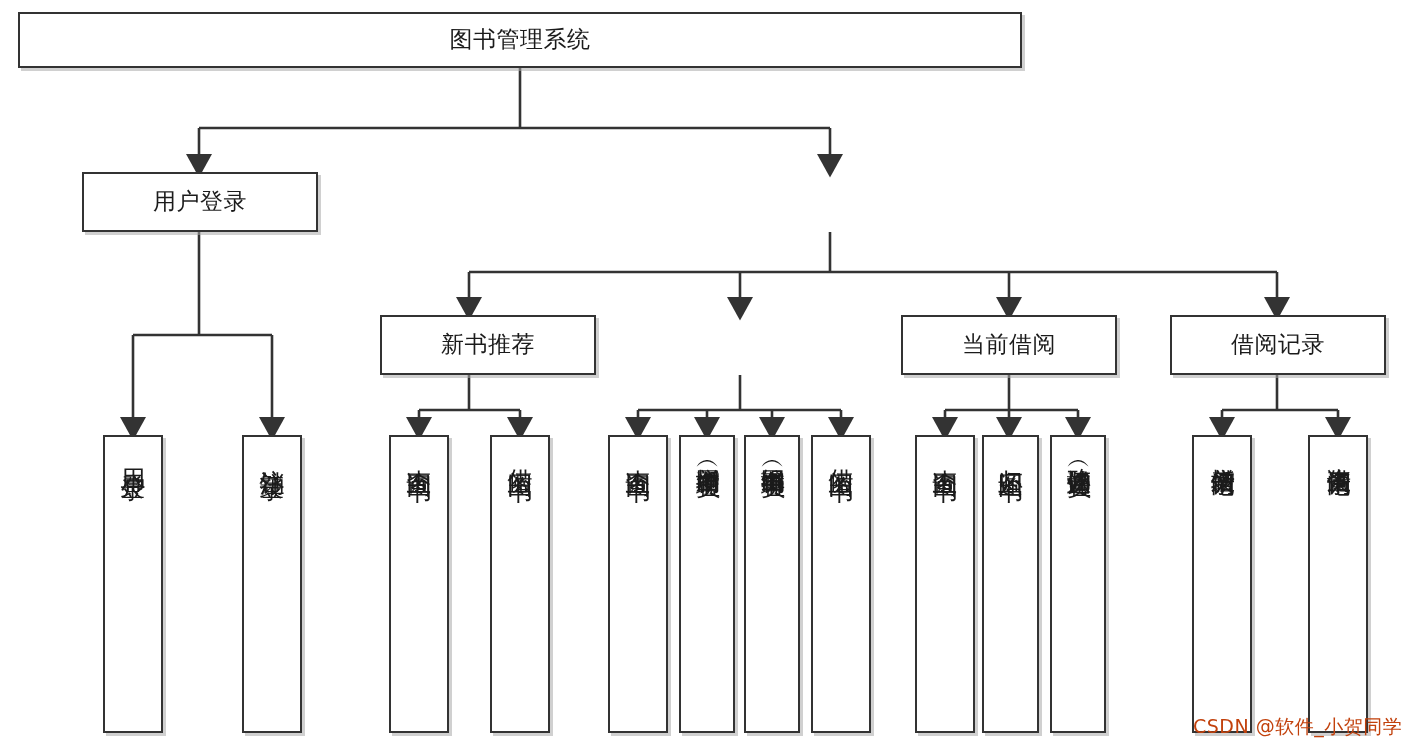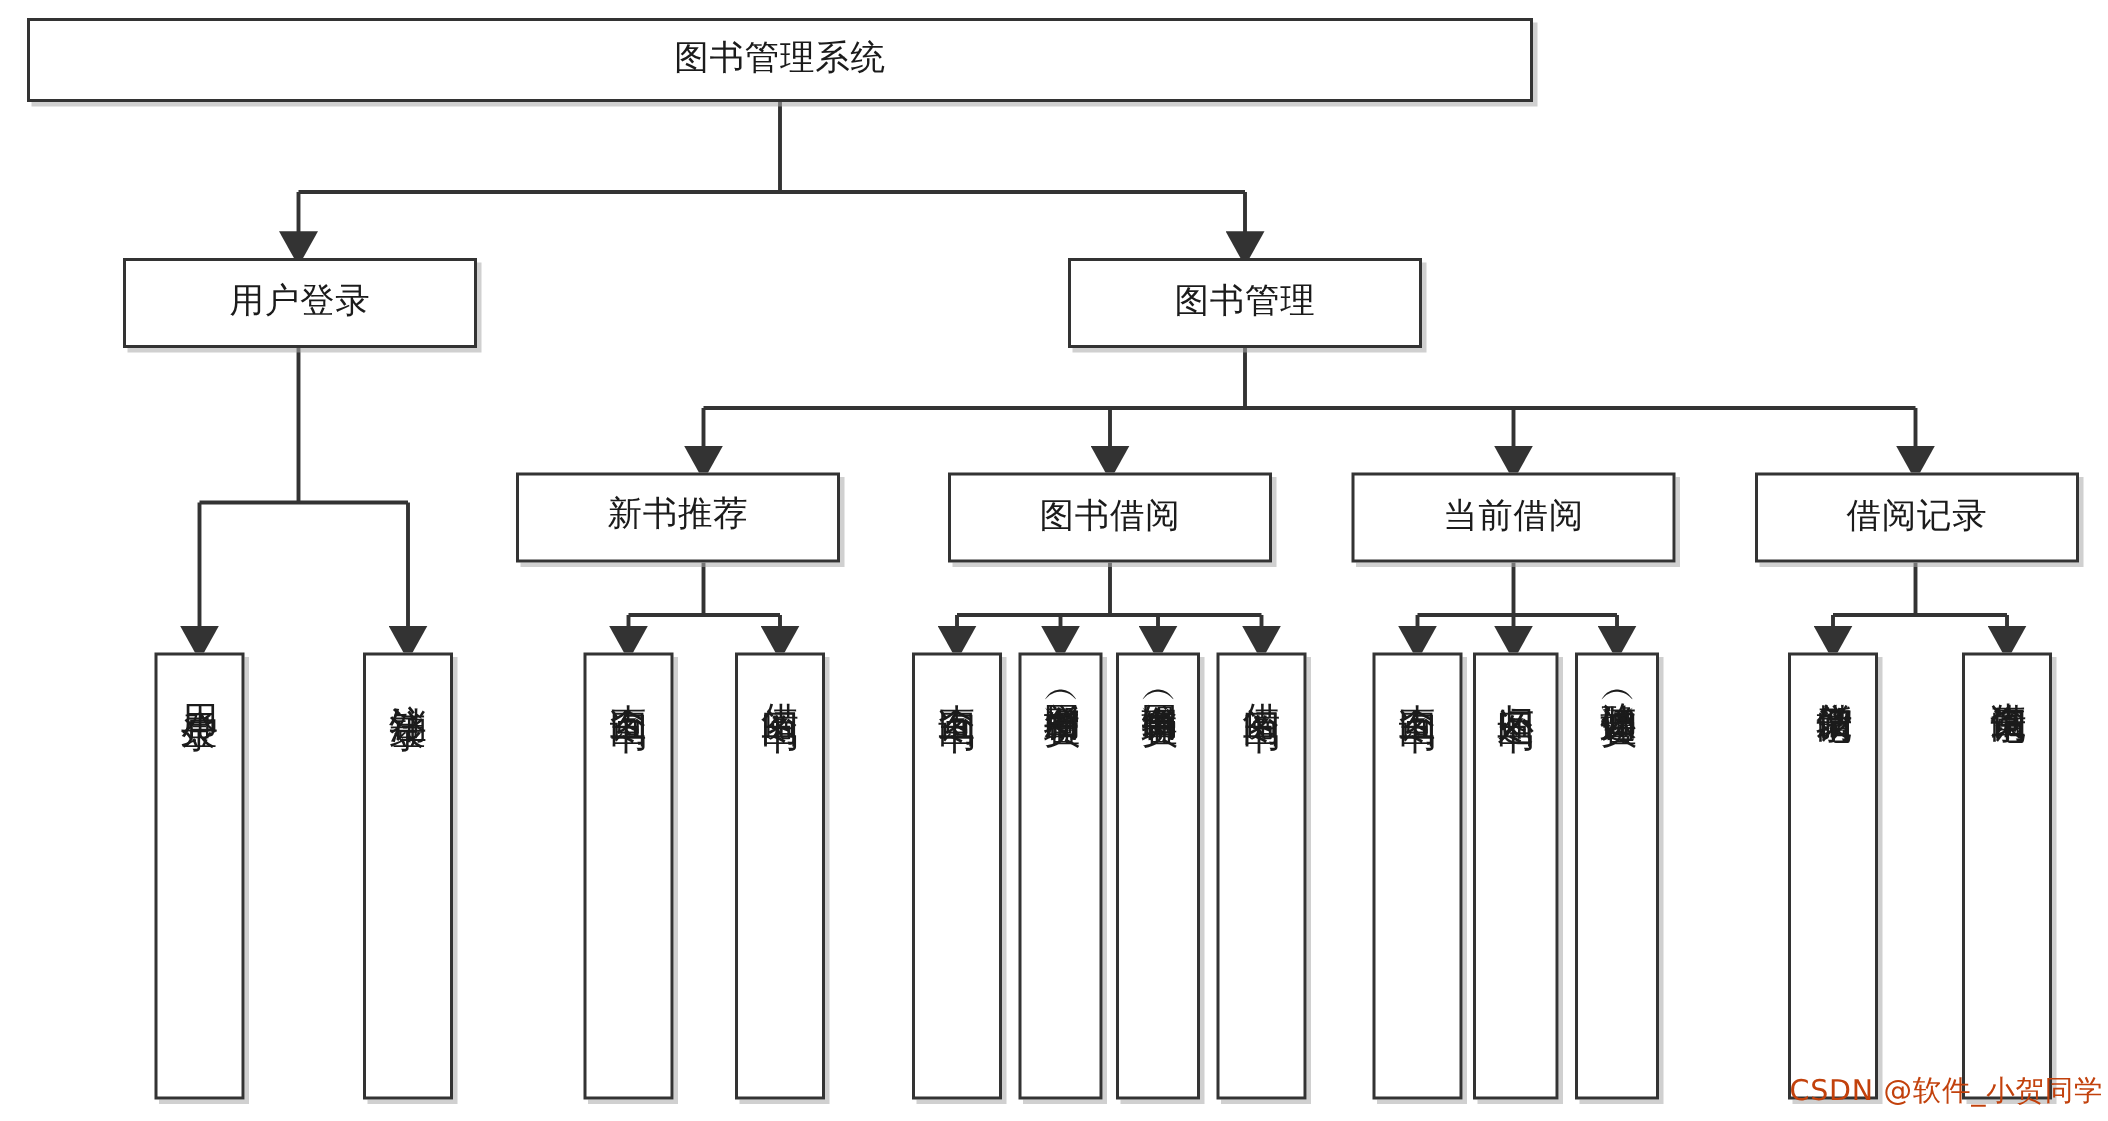--- a/index.html
+++ b/index.html
@@ -127,29 +127,23 @@
     </g>
   </svg>
 
   <div class="node h" style="left:18px; top:12px; width:1004px; height:56px;">
     <span class="node-label">图书管理系统</span>
   </div>
 
   <div class="node h" style="left:82px; top:172px; width:236px; height:60px;">
     <span class="node-label">用户登录</span>
   </div>
-  <div class="node h" style="left:712px; top:172px; width:236px; height:60px;">
-    <span class="node-label">图书管理</span>
-  </div>
 
-  <div class="node h" style="left:344px; top:315px; width:216px; height:60px;font-family:Liberation Mono, monospace;">
+  <div class="node h" style="left:380px; top:315px; width:216px; height:60px;">
     <span class="node-label">新书推荐</span>
-  </div>
-  <div class="node h" style="left:632px; top:315px; width:216px; height:60px;">
-    <span class="node-label">图书借阅</span>
   </div>
   <div class="node h" style="left:1170px; top:315px; width:216px; height:60px;">
     <span class="node-label">借阅记录</span>
   </div>
   <div class="node h" style="left:901px; top:315px; width:216px; height:60px;">
     <span class="node-label">当前借阅</span>
   </div>
 
   <div class="node v" style="left:103px; top:435px; width:60px; height:298px;">
     <span class="node-label">用户登录</span>

